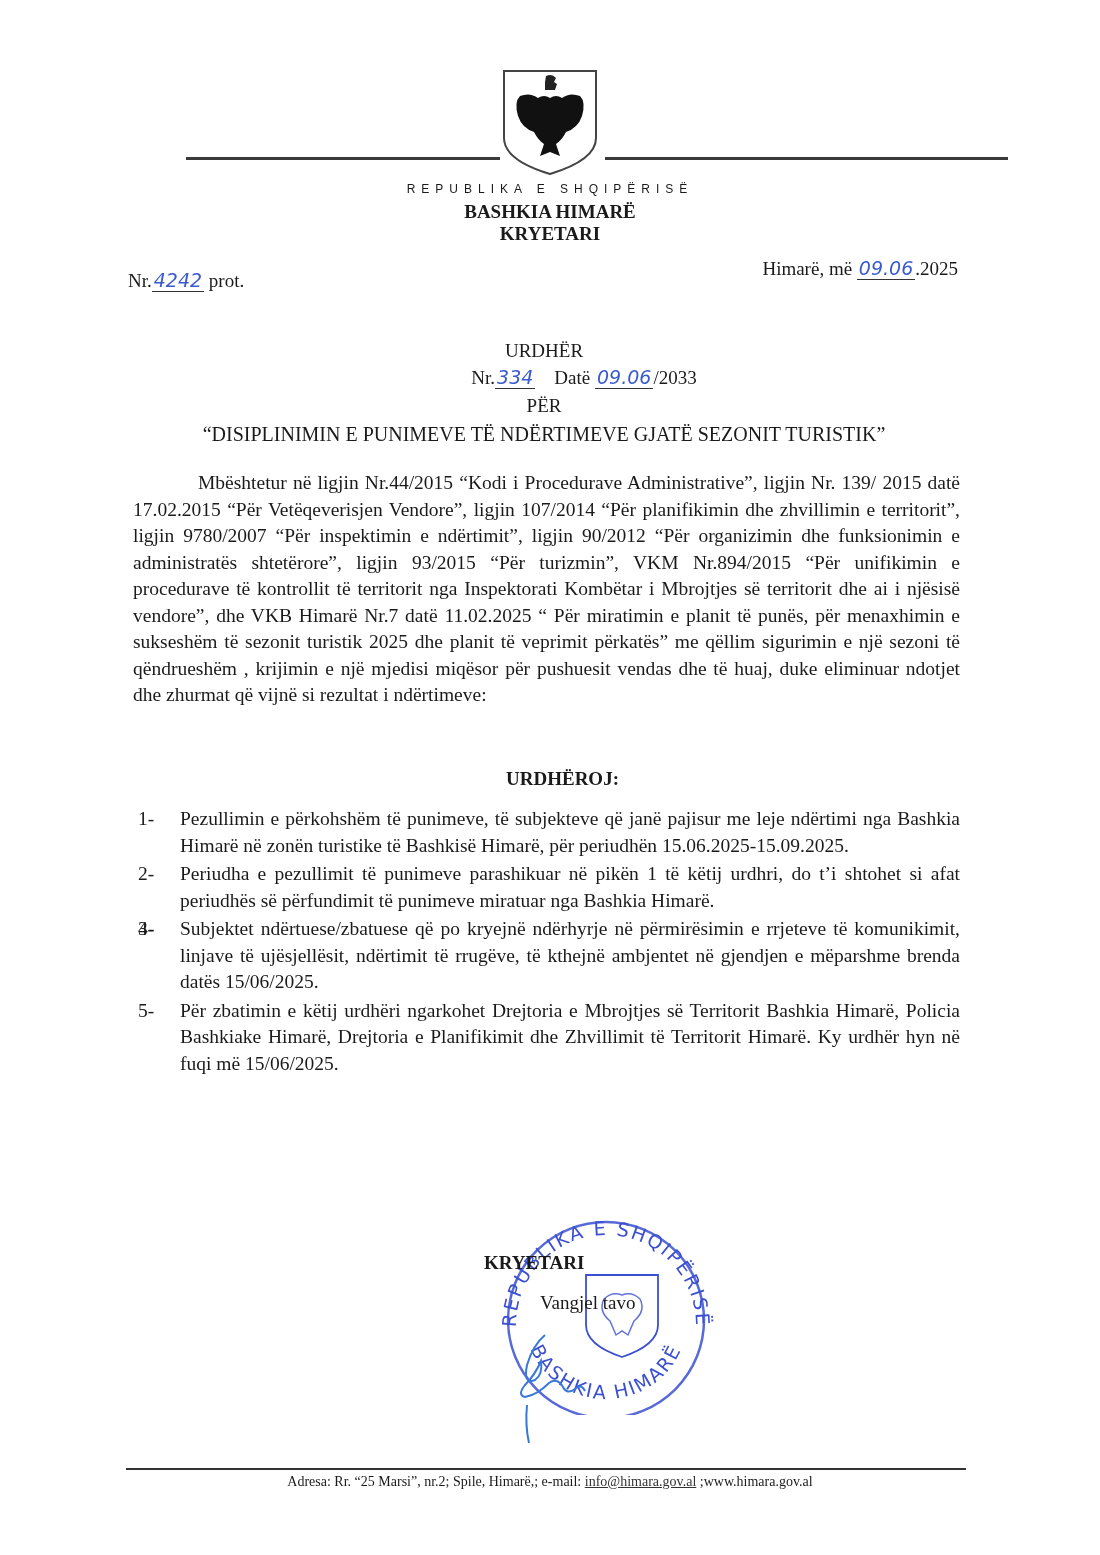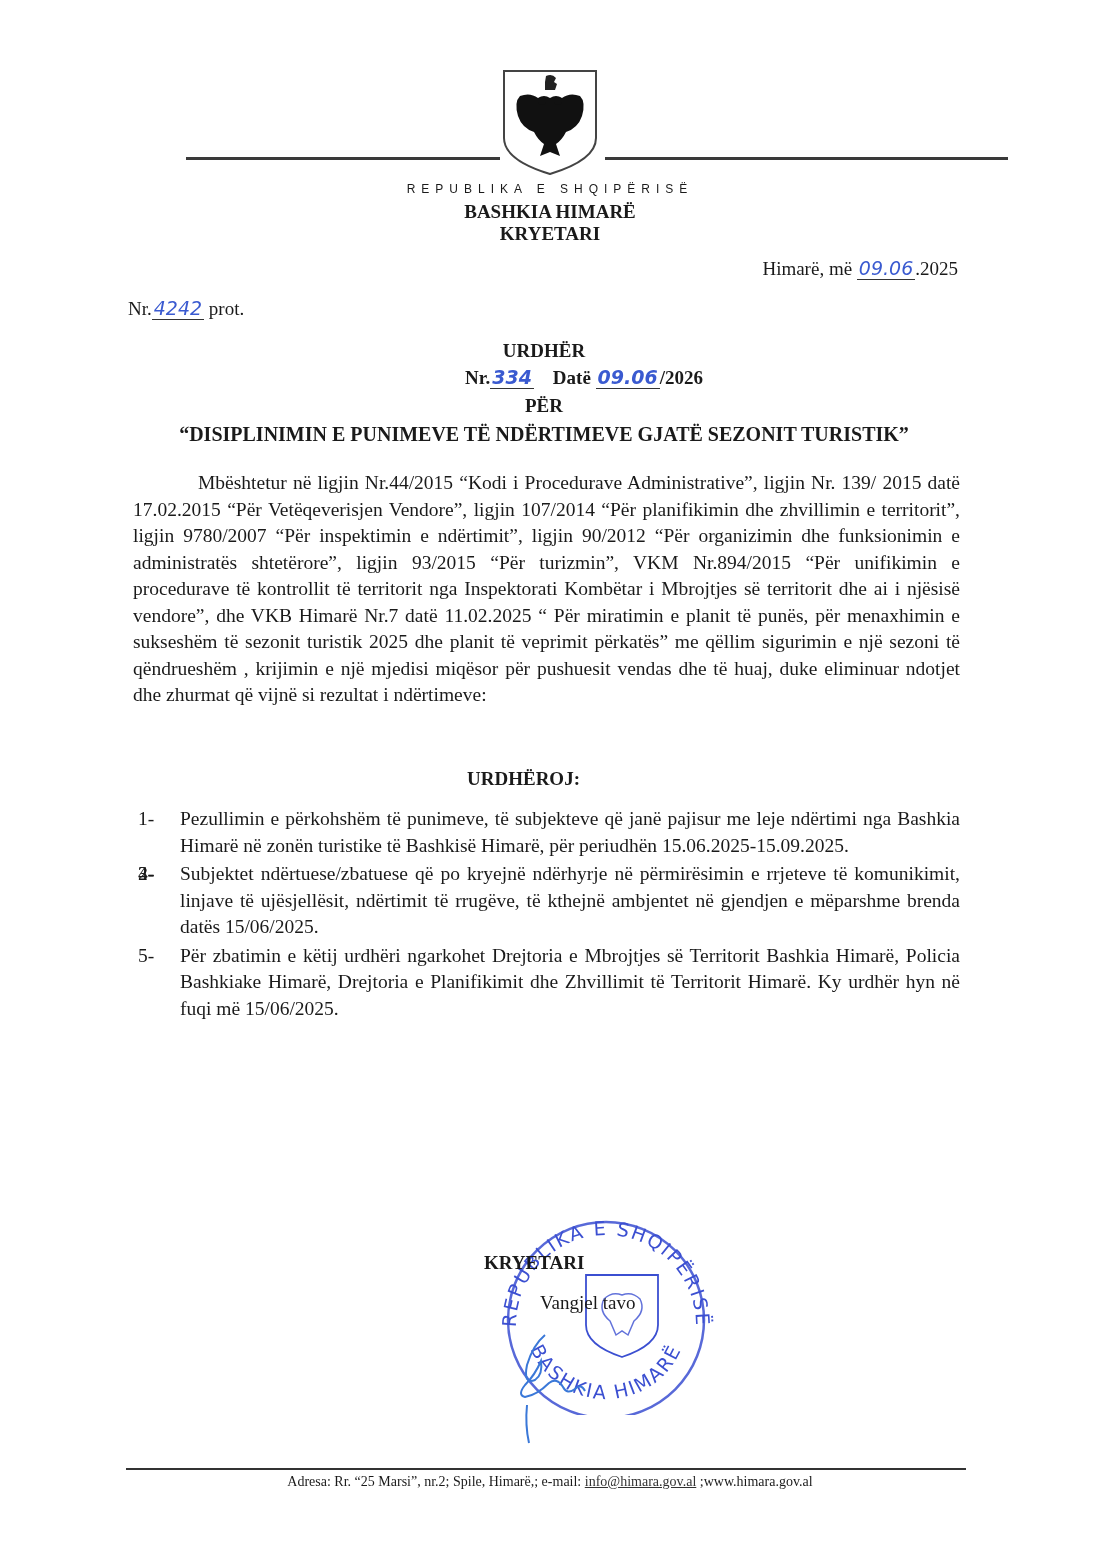--- a/index.html
+++ b/index.html
@@ -6,33 +6,33 @@
     body { width: 1100px; height: 1555px; position: relative; overflow: hidden;
            font-family: "Liberation Serif", serif; color: #1a1a1a; }
     .abs { position: absolute; }
     .emblem { left: 500px; top: 68px; width: 100px; height: 108px; }
     .hr-left { left: 186px; top: 157px; width: 314px; height: 3px; background: #3a3a3a; }
     .hr-right { left: 605px; top: 157px; width: 403px; height: 3px; background: #3a3a3a; }
     .republika { left: 0; width: 1100px; top: 182px; text-align: center;
                  font-family: "Liberation Sans", sans-serif; font-size: 12px; letter-spacing: 6px; }
     .bashkia { left: 0; width: 1100px; top: 201px; text-align: center; font-weight: bold; font-size: 19px; }
     .kryetari-head { left: 0; width: 1100px; top: 223px; text-align: center; font-weight: bold; font-size: 19px; }
-    .prot { left: 128px; top: 269px; font-size: 19px; margin-top: 28px; }
+    .prot { left: 128px; top: 269px; font-size: 19px; }
     .prot .hand, .date-top .hand, .nr-line .hand {
       color: #3a5ad0; font-family: "DejaVu Sans", sans-serif; font-style: italic;
       border-bottom: 1px solid #333; padding: 0 2px; }
     .date-top { right: 142px; top: 257px; font-size: 19px; }
-    .title { left: 0; width: 1088px; text-align: center; font-weight: bold; font-size: 19px; }
+    .title { left: 0; width: 1088px; text-align: center; font-weight: normal; font-size: 19px; }
     .t1 { top: 340px; }
     .t2 { top: 366px; left: 40px; }
     .t3 { top: 395px; }
     .t4 { top: 423px; font-size: 20px; }
     .body-text { left: 133px; width: 827px; top: 470px; font-size: 19.5px; line-height: 26.5px;
                  text-align: justify; text-indent: 65px; }
-    .urdheroj { left: 0; width: 1047px; top: 768px; text-align: center; font-weight: bold; font-size: 19px; }
+    .urdheroj { left: 0; width: 1047px; top: 768px; text-align: center; font-weight: bold; font-size: 19px; padding-left: 39px; }
     .list { left: 138px; width: 822px; top: 806px; font-size: 19.5px; line-height: 26.5px; margin: 0; padding: 0; list-style: none; }
     .list li { position: relative; padding-left: 42px; text-align: justify; margin-bottom: 2px; }
     .list li .num { position: absolute; left: 0; top: 0; }
     .sign-title { left: 484px; top: 1252px; font-weight: bold; font-size: 19px; }
     .sign-name { left: 492px; top: 1292px; font-size: 19px; margin-left: 48px; }
     .stamp { left: 486px; top: 1215px; width: 240px; height: 200px; }
     .signature { left: 505px; top: 1325px; width: 90px; height: 120px; }
     .footer-line { left: 126px; top: 1468px; width: 840px; height: 2px; background: #333; }
     .footer { left: 0; width: 1100px; top: 1474px; text-align: center; font-size: 14px; font-family: Liberation Serif, serif; }
     .footer .email { text-decoration: underline; color: #333; }
@@ -56,32 +56,32 @@
 
 <div class="abs prot">
   <span>Nr.</span><span class="hand">4242</span><span> prot.</span>
 </div>
 <div class="abs date-top">
   <span>Himarë, më </span><span class="hand">09.06</span><span>.2025</span>
 </div>
 
 <div class="abs title t1">URDHËR</div>
 <div class="abs title t2 nr-line">
-  <span>Nr.</span><span class="hand">334</span>&nbsp;&nbsp;&nbsp;&nbsp;<span>Datë </span><span class="hand">09.06</span><span>/2026</span>
+  <span>Nr.</span><span class="hand">334</span>&nbsp;&nbsp;&nbsp;&nbsp;<span>Datë </span><span class="hand">09.06</span><span>/2033</span>
 </div>
 <div class="abs title t3">PËR</div>
 <div class="abs title t4">“DISIPLINIMIN E PUNIMEVE TË NDËRTIMEVE GJATË SEZONIT TURISTIK”</div>
 
 <div class="abs body-text">Mbështetur në ligjin Nr.44/2015 “Kodi i Procedurave Administrative”, ligjin Nr. 139/ 2015 datë 17.02.2015 “Për Vetëqeverisjen Vendore”, ligjin 107/2014 “Për planifikimin dhe zhvillimin e territorit”, ligjin 9780/2007 “Për inspektimin e ndërtimit”, ligjin 90/2012 “Për organizimin dhe funksionimin e administratës shtetërore”, ligjin 93/2015 “Për turizmin”, VKM Nr.894/2015 “Për unifikimin e procedurave të kontrollit të territorit nga Inspektorati Kombëtar i Mbrojtjes së territorit dhe ai i njësisë vendore”, dhe VKB Himarë Nr.7 datë 11.02.2025 “ Për miratimin e planit të punës, për menaxhimin e sukseshëm të sezonit turistik 2025 dhe planit të veprimit përkatës” me qëllim sigurimin e një sezoni të qëndrueshëm , krijimin e një mjedisi miqësor për pushuesit vendas dhe të huaj, duke eliminuar ndotjet dhe zhurmat që vijnë si rezultat i ndërtimeve:</div>
 
 <div class="abs urdheroj">URDHËROJ:</div>
 
 <ol class="abs list">
   <li><span class="num">1-</span><span>Pezullimin e përkohshëm të punimeve, të subjekteve që janë pajisur me leje ndërtimi nga Bashkia Himarë në zonën turistike të Bashkisë Himarë, për periudhën 15.06.2025-15.09.2025.</span></li>
-  <li><span class="num">2-</span></li>
+  <li><span class="num">2-</span><span>Periudha e pezullimit të punimeve parashikuar në pikën 1 të këtij urdhri, do t’i shtohet si afat periudhës së përfundimit të punimeve miratuar nga Bashkia Himarë.</span></li>
   <li><span class="num">3-</span></li>
   <li><span class="num">4-</span><span>Subjektet ndërtuese/zbatuese që po kryejnë ndërhyrje në përmirësimin e rrjeteve të komunikimit, linjave të ujësjellësit, ndërtimit të rrugëve, të kthejnë ambjentet në gjendjen e mëparshme brenda datës 15/06/2025.</span></li>
   <li><span class="num">5-</span><span>Për zbatimin e këtij urdhëri ngarkohet Drejtoria e Mbrojtjes së Territorit Bashkia Himarë, Policia Bashkiake Himarë, Drejtoria e Planifikimit dhe Zhvillimit të Territorit Himarë. Ky urdhër hyn në fuqi më 15/06/2025.</span></li>
 </ol>
 
 <svg class="abs stamp" viewBox="0 0 240 200">
   <defs>
     <path id="stampTop" d="M30 110 A90 90 0 0 1 210 110"></path>
     <path id="stampBot" d="M40 120 A82 82 0 0 0 200 120"></path>
   </defs>

